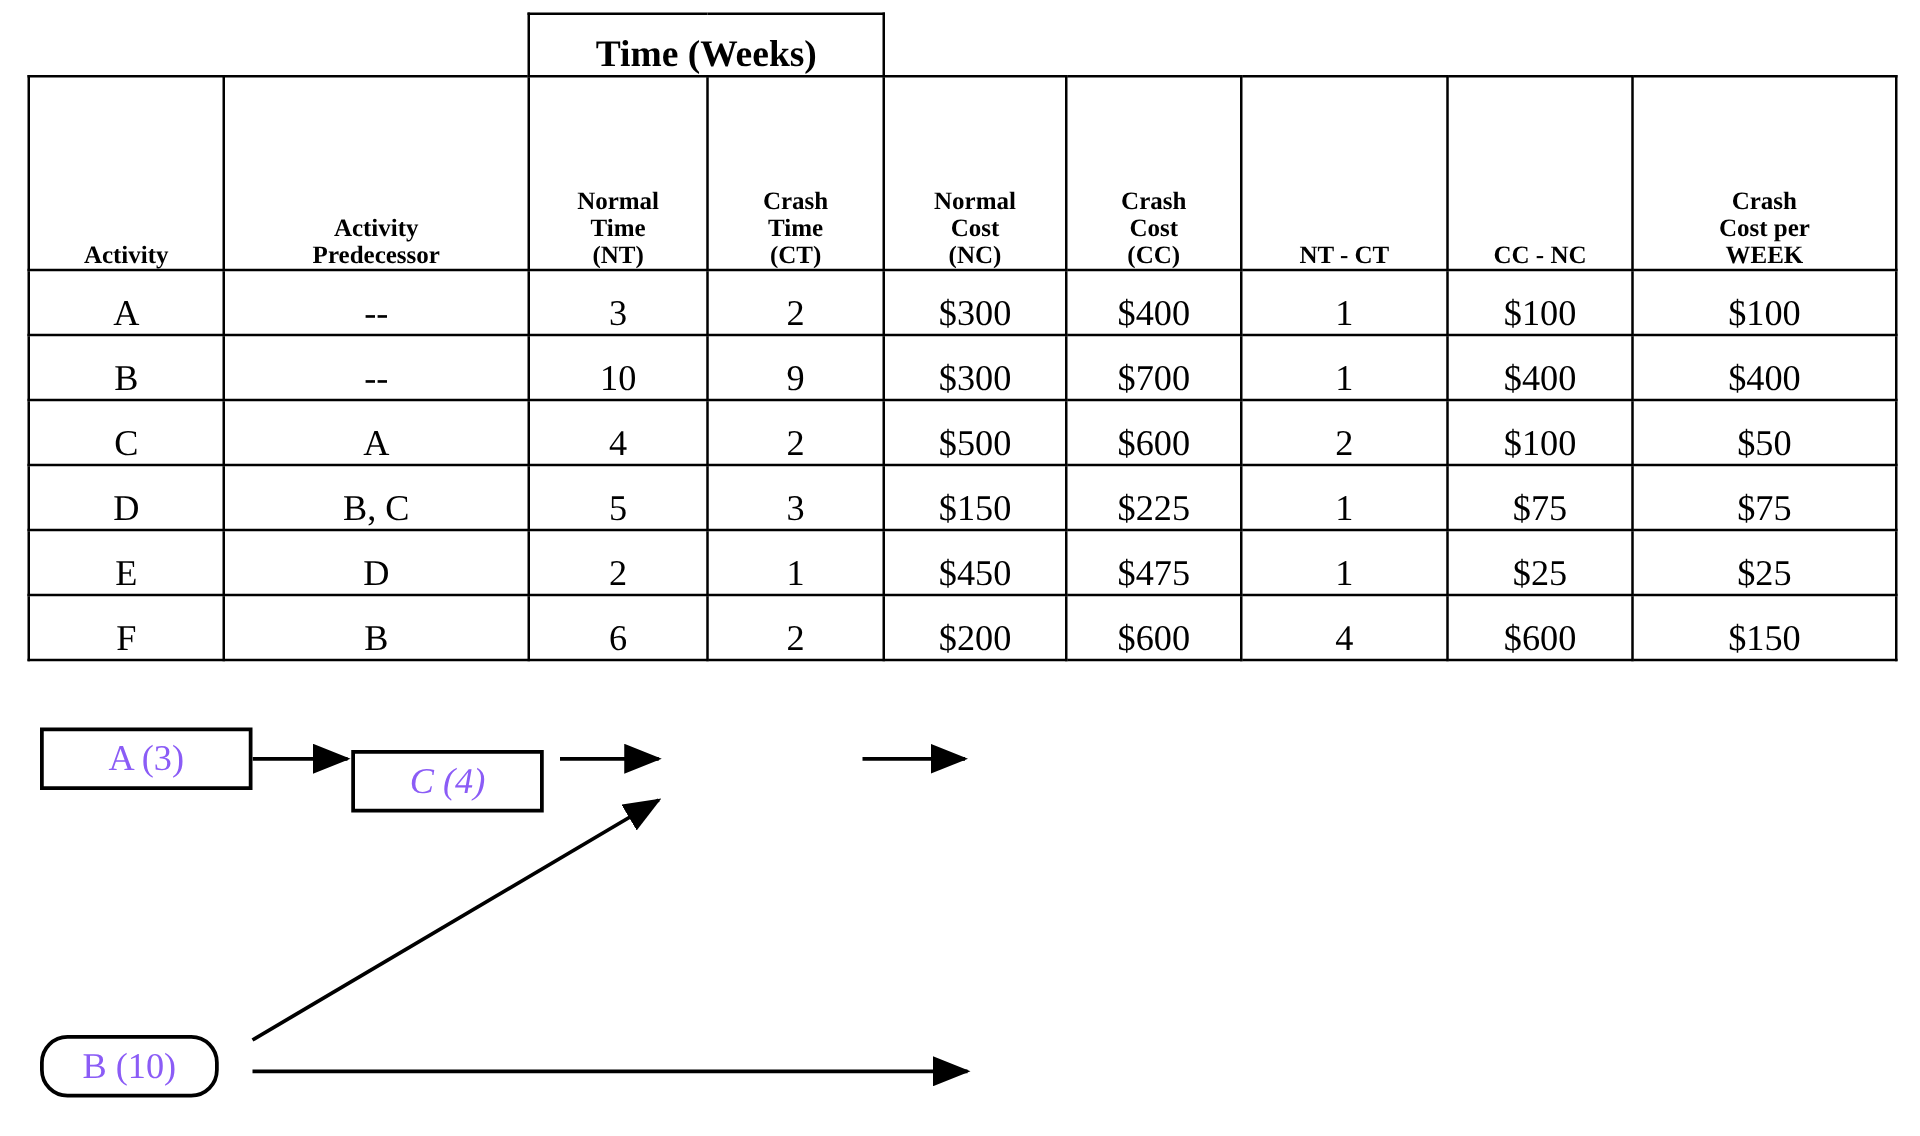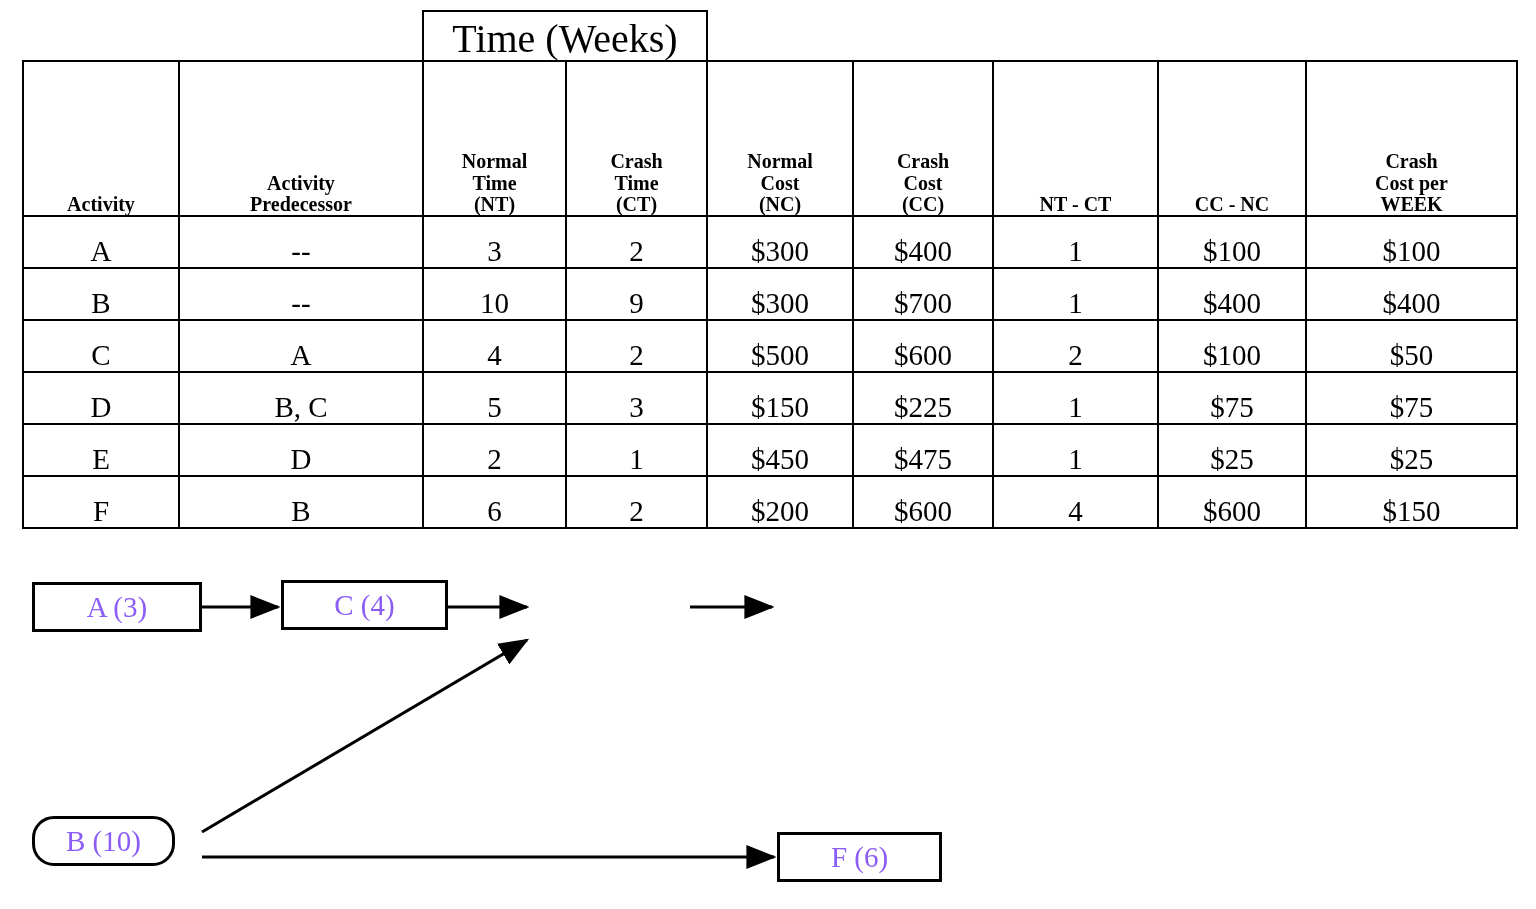--- a/index.html
+++ b/index.html
@@ -42,22 +42,22 @@
   .hdr {
     font-weight: bold;
     font-size: 20px;
   }
   .cell {
     font-size: 29px;
     height: 50px;
     vertical-align: middle;
   }
   .spanhdr {
-    font-weight: normal;
-    font-size: 40px;
+    font-weight: bold;
+    font-size: 30px;
     height: 48px;
     vertical-align: middle;
   }
   .hdrblock {
     height: 153px;
     vertical-align: bottom;
     padding-bottom: 6px;
   }
   .hl { display: block; }
 
@@ -87,24 +87,24 @@
     display: flex;
     align-items: center;
     justify-content: center;
     font-size: 29px;
     font-family: "Liberation Serif", "DejaVu Serif", serif;
     color: #8b5cf6;
     box-sizing: border-box;
     z-index: 2;
   }
   .n-a { left: 32px;  top: 22px;  width: 170px; height: 50px; }
-  .n-c { left: 281px; top: 20px;  width: 167px; height: 50px; }
+  .n-c { left: 281px; top: 40px;  width: 154px; height: 50px; font-style: italic; }
   .n-d { left: 530px; top: 22px;  width: 160px; height: 50px; }
   .n-e { left: 775px; top: 22px;  width: 165px; height: 50px; }
-  .n-b { left: 32px;  top: 256px; width: 143px; height: 50px; border-radius: 22px; }
+  .n-b { left: 32px;  top: 268px; width: 143px; height: 50px; border-radius: 22px; }
   .n-f { left: 777px; top: 272px; width: 165px; height: 50px; }
 
   .edges {
     position: absolute;
     left: 0; top: 0;
     width: 1000px; height: 349px;
     z-index: 1;
   }
 </style>
 </head>
@@ -269,16 +269,13 @@
 
   <div class="node n-a">
     <span>A (3)</span>
   </div>
   <div class="node n-c">
     <span>C (4)</span>
   </div>
   <div class="node n-b">
     <span>B (10)</span>
   </div>
-  <div class="node n-f">
-    <span>F (6)</span>
-  </div>
 </div>
 
 </body></html>

